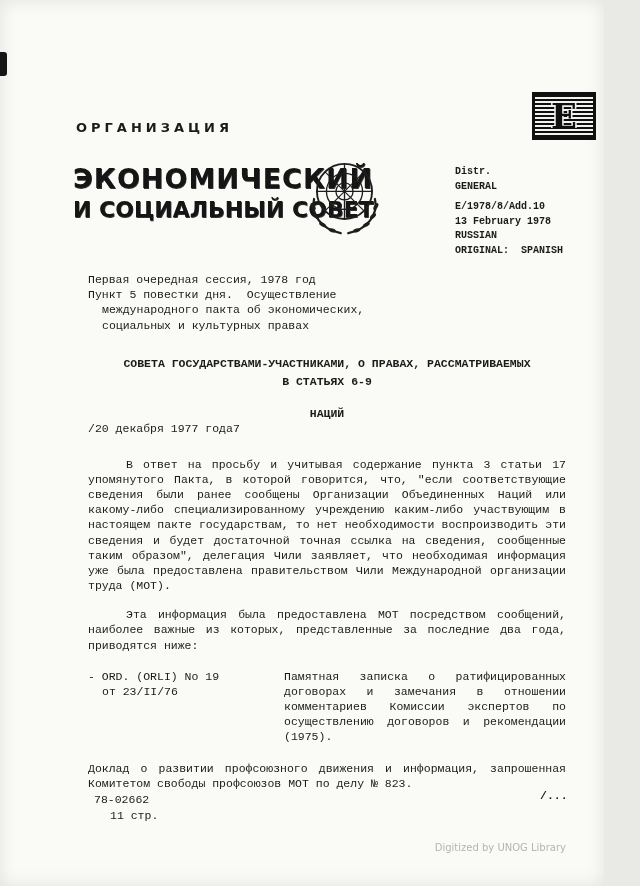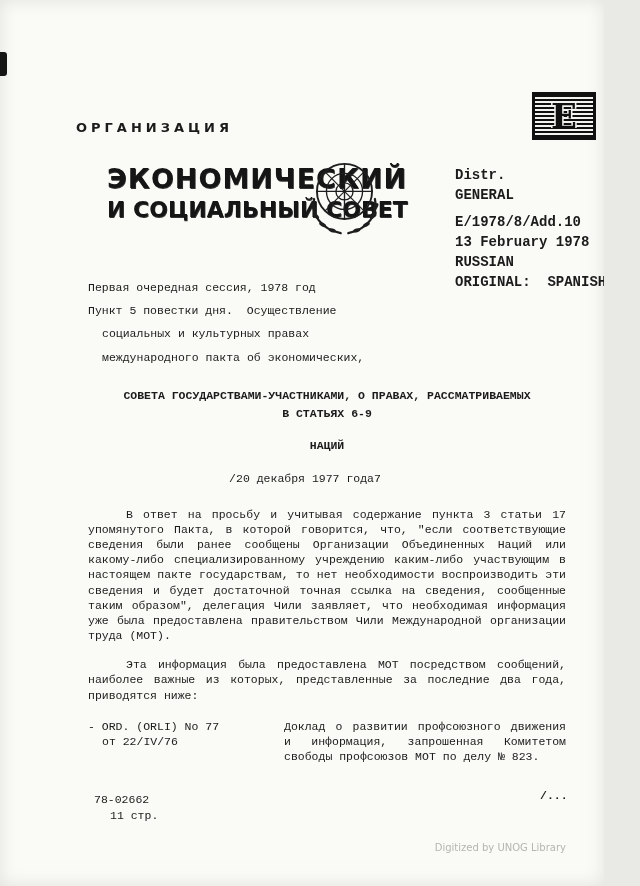--- a/index.html
+++ b/index.html
@@ -16,52 +16,51 @@
   .org-block{
     position:absolute;left:76px;top:118px;
     font-family:"DejaVu Sans",sans-serif;
     font-weight:bold;font-size:13px;letter-spacing:4px;line-height:1.55;
   }
   .council-block{
     position:absolute;left:73px;top:165px;
     font-family:"DejaVu Sans",sans-serif;
     font-weight:900;color:#151515;line-height:1.02;
     text-shadow:0.6px 0.6px 0 #333;
-    margin-left:34px;
   }
   .council-block .l1{font-size:27px;letter-spacing:1px;}
   .council-block .l2{font-size:22px;letter-spacing:0px;margin-top:6px;}
   .emblem{position:absolute;left:297px;top:148px;width:95px;height:102px;}
   .e-box{
     position:absolute;left:532px;top:92px;width:58px;height:42px;
     border:3px solid #101010;
     background:repeating-linear-gradient(0deg,#101010 0 2px,#f2f2ee 2px 4px);
     display:flex;align-items:center;justify-content:center;
   }
   .e-box span{
     font-family:"DejaVu Serif",serif;font-weight:bold;font-size:34px;line-height:1;
     color:#101010;
     text-shadow:-1.5px 0 0 #f2f2ee,1.5px 0 0 #f2f2ee;
   }
   .distr-block{
     position:absolute;left:455px;top:165px;
-    font-size:14px;font-weight:bold;line-height:1.45;
+    font-size:10px;font-weight:bold;line-height:1.45;
   }
   .distr-block .gap{height:6px;}
   .mono-line{white-space:pre;}
   
   .doc-body{
     position:absolute;left:88px;top:272px;width:478px;
     font-size:11.5px;line-height:1.32;
   }
-  .session .line{white-space:pre;margin-top:8px;}
+  .session .line{white-space:pre;}
   .session .indent{padding-left:14px;}
   .title-block{margin-top:22px;text-align:center;font-weight:bold;line-height:1.55;}
   .country{margin-top:16px;text-align:center;font-weight:bold;}
-  .date-line{margin-top:18px;text-align:center;padding-right:44px;}
+  .date-line{margin-top:0;text-align:left;padding-right:44px;}
   .para{margin-top:20px;text-indent:38px;text-align:justify;}
   .para.second{margin-top:14px;}
   .item{display:flex;margin-top:16px;}
   .item .ref{width:196px;flex:0 0 196px;}
   .item .ref .r2{padding-left:14px;}
   .item .desc{flex:1;text-align:justify;}
   
   .footer-left{position:absolute;left:94px;top:792px;font-size:11.5px;line-height:1.4;}
   .footer-left .pages{padding-left:16px;}
   .footer-cont{position:absolute;left:540px;top:789px;font-size:11.5px;font-weight:bold;}
@@ -130,43 +129,46 @@
     <div class="mono-line">13 February 1978</div>
     <div class="mono-line">RUSSIAN</div>
     <div class="mono-line">ORIGINAL:  SPANISH</div>
   </div>
 
   <div class="doc-body">
 
     <div class="session">
       <div class="line">Первая очередная сессия, 1978 год</div>
       <div class="line">Пункт 5 повестки дня.  Осуществление</div>
+      <div class="line indent">международного пакта об экономических,</div>
       <div class="line indent">социальных и культурных правах</div>
-      <div class="line indent">международного пакта об экономических,</div>
     </div>
 
     <div class="title-block">
       <div>СОВЕТА ГОСУДАРСТВАМИ-УЧАСТНИКАМИ, О ПРАВАХ, РАССМАТРИВАЕМЫХ</div>
       <div>В СТАТЬЯХ 6-9</div>
     </div>
 
     <div class="country">НАЦИЙ</div>
 
     <div class="date-line">/20 декабря 1977 года7</div>
 
     <div class="para">В ответ на просьбу и учитывая содержание пункта 3 статьи 17 упомянутого Пакта, в которой говорится, что, "если соответствующие сведения были ранее сообщены Организации Объединенных Наций или какому-либо специализированному учреждению каким-либо участвующим в настоящем пакте государствам, то нет необходимости воспроизводить эти сведения и будет достаточной точная ссылка на сведения, сообщенные таким образом", делегация Чили заявляет, что необходимая информация уже была предоставлена правительством Чили Международной организации труда (МОТ).</div>
 
     <div class="para second">Эта информация была предоставлена МОТ посредством сообщений, наиболее важные из которых, представленные за последние два года, приводятся ниже:</div>
 
+    <div class="item">
+      <div class="ref">
+        <div class="r1">- ORD. (ORLI) No 19</div>
+        <div class="r2">от 23/II/76</div>
+      </div>
+      <div class="desc">Памятная записка о ратифицированных договорах и замечания в отношении комментариев Комиссии экспертов по осуществлению договоров и рекомендации (1975).</div>
+    </div>
 
     <div class="item">
-      <div class="ref">
-        <div class="r1">- ORD. (ORLI) No 77</div>
-        <div class="r2">от 22/IV/76</div>
-      </div>
       <div class="desc">Доклад о развитии профсоюзного движения и информация, запрошенная Комитетом свободы профсоюзов МОТ по делу № 823.</div>
     </div>
 
   </div>
 
   <div class="footer-left">
     <div>78-02662</div>
     <div class="pages">11 стр.</div>
   </div>
 

